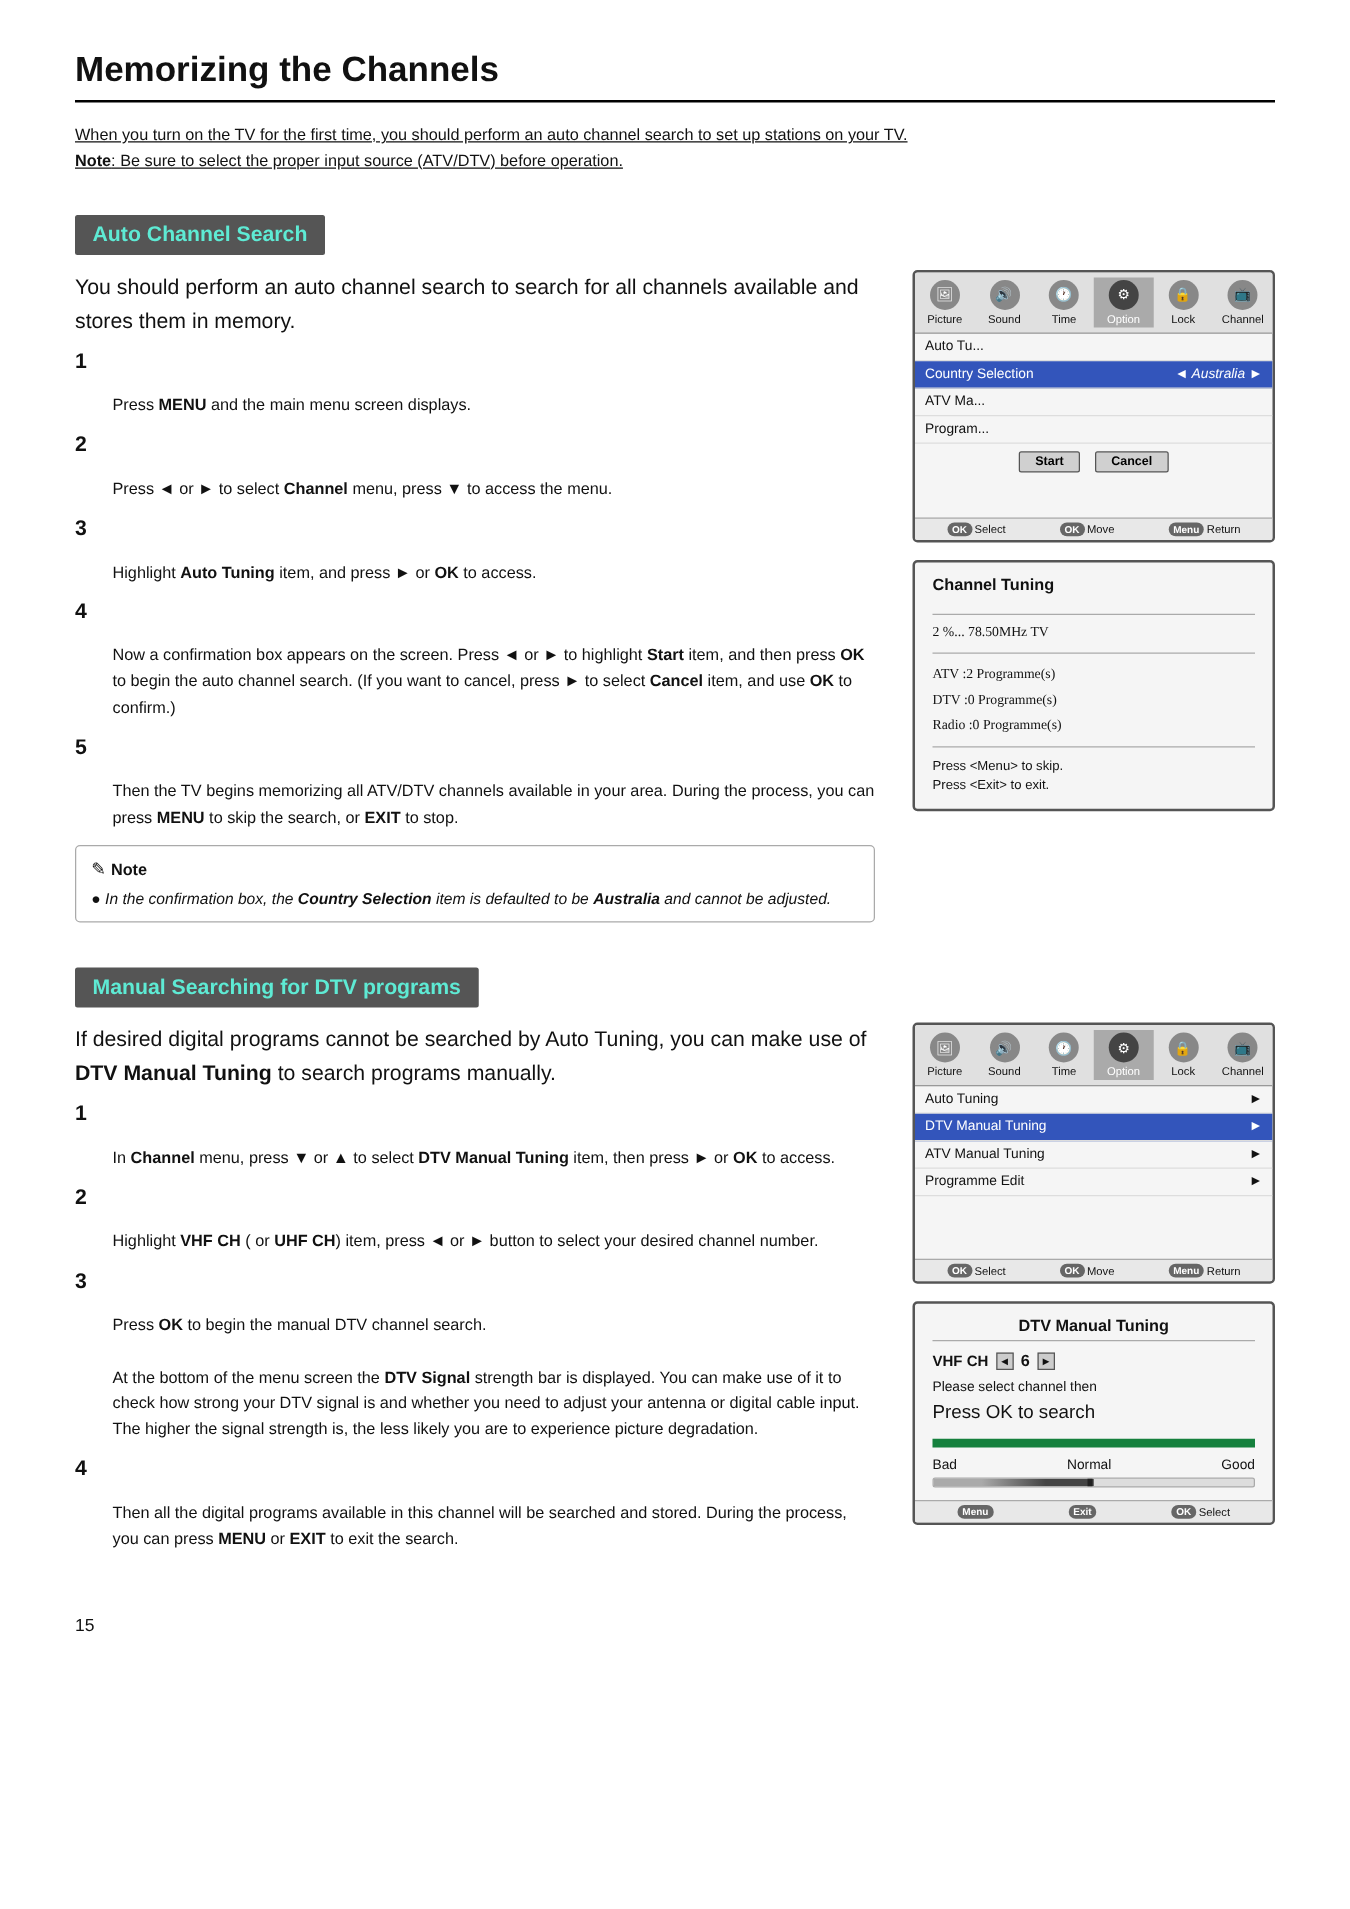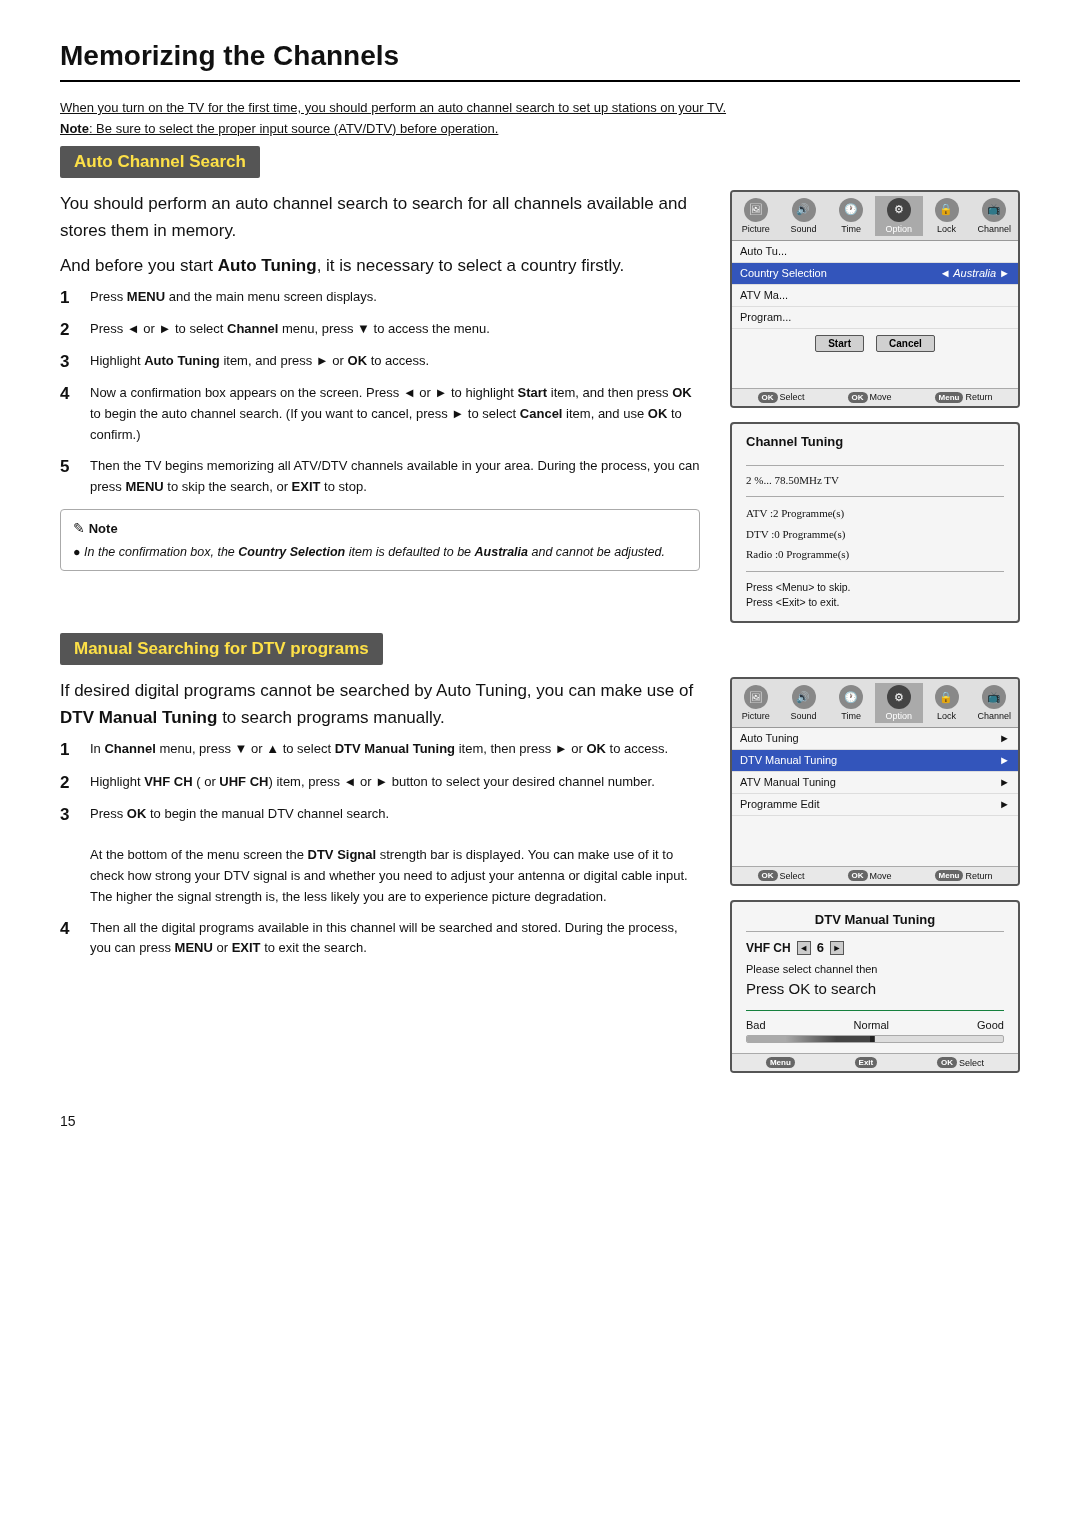--- a/index.html
+++ b/index.html
@@ -24,26 +24,26 @@
     .intro-text {
       font-size: 13px;
       line-height: 1.6;
       margin-bottom: 6px;
       text-decoration: underline;
     }
     .intro-text b { font-weight: bold; }
 
     .section-header {
       background: #555;
-      color: #fde047;
+      color: #5eead4;
       font-size: 17px;
       font-weight: bold;
       padding: 6px 14px;
       display: inline-block;
-      margin: 0 0 12px 0;
+      margin: 26px 0 12px 0;
       border-radius: 2px;
     }
 
     .section-desc {
       font-size: 17px;
       line-height: 1.6;
       margin-bottom: 8px;
     }
 
     .main-layout {
@@ -77,20 +77,21 @@
 
     .step-num {
       font-size: 17px;
       font-weight: bold;
       min-width: 20px;
       line-height: 1.3;
     }
 
     .step-text {
       flex: 1;
+      margin-top: 36px;
     }
 
     .note-box {
       border: 1px solid #aaa;
       border-radius: 4px;
       padding: 8px 12px;
       margin-top: 12px;
       font-size: 12.5px;
       line-height: 1.5;
     }
@@ -289,21 +290,21 @@
       cursor: pointer;
     }
 
     .ch-number {
       font-weight: bold;
       font-size: 13px;
     }
 
     .signal-section {
       margin-top: 10px;
-      border-top: 1px solid #15803d;
+      border-top: 7px solid #15803d;
       padding-top: 8px;
     }
 
     .signal-labels {
       display: flex;
       justify-content: space-between;
       font-size: 11px;
       margin-bottom: 4px;
     }
 
@@ -370,21 +371,20 @@
   <span>When you turn on the TV for the first time, you should perform an auto channel search to set up stations on your TV.</span><br>
   <b>Note</b><span>: Be sure to select the proper input source (ATV/DTV) before operation.</span>
 </p>
 
 <div>
   <div class="section-header">Auto Channel Search</div>
 
   <div class="main-layout">
     <div class="left-col">
       <p class="section-desc">You should perform an auto channel search to search for all channels available and stores them in memory.</p>
-      <p class="section-desc">And before you start <b>Auto Tuning</b>, it is necessary to select a country firstly.</p>
 
       <ol class="step-list">
         <li class="step-item">
           <span class="step-num">1</span>
           <span class="step-text">Press <b>MENU</b> and the main menu screen displays.</span>
         </li>
         <li class="step-item">
           <span class="step-num">2</span>
           <span class="step-text">Press ◄ or ► to select <b>Channel</b> menu,  press ▼  to access the menu.</span>
         </li>

